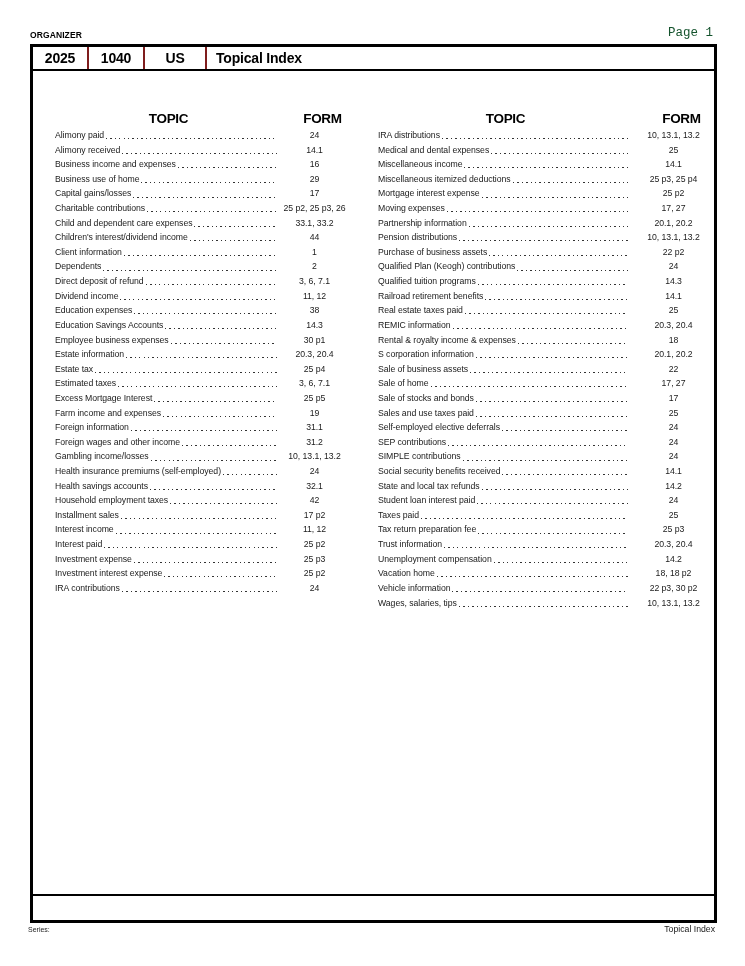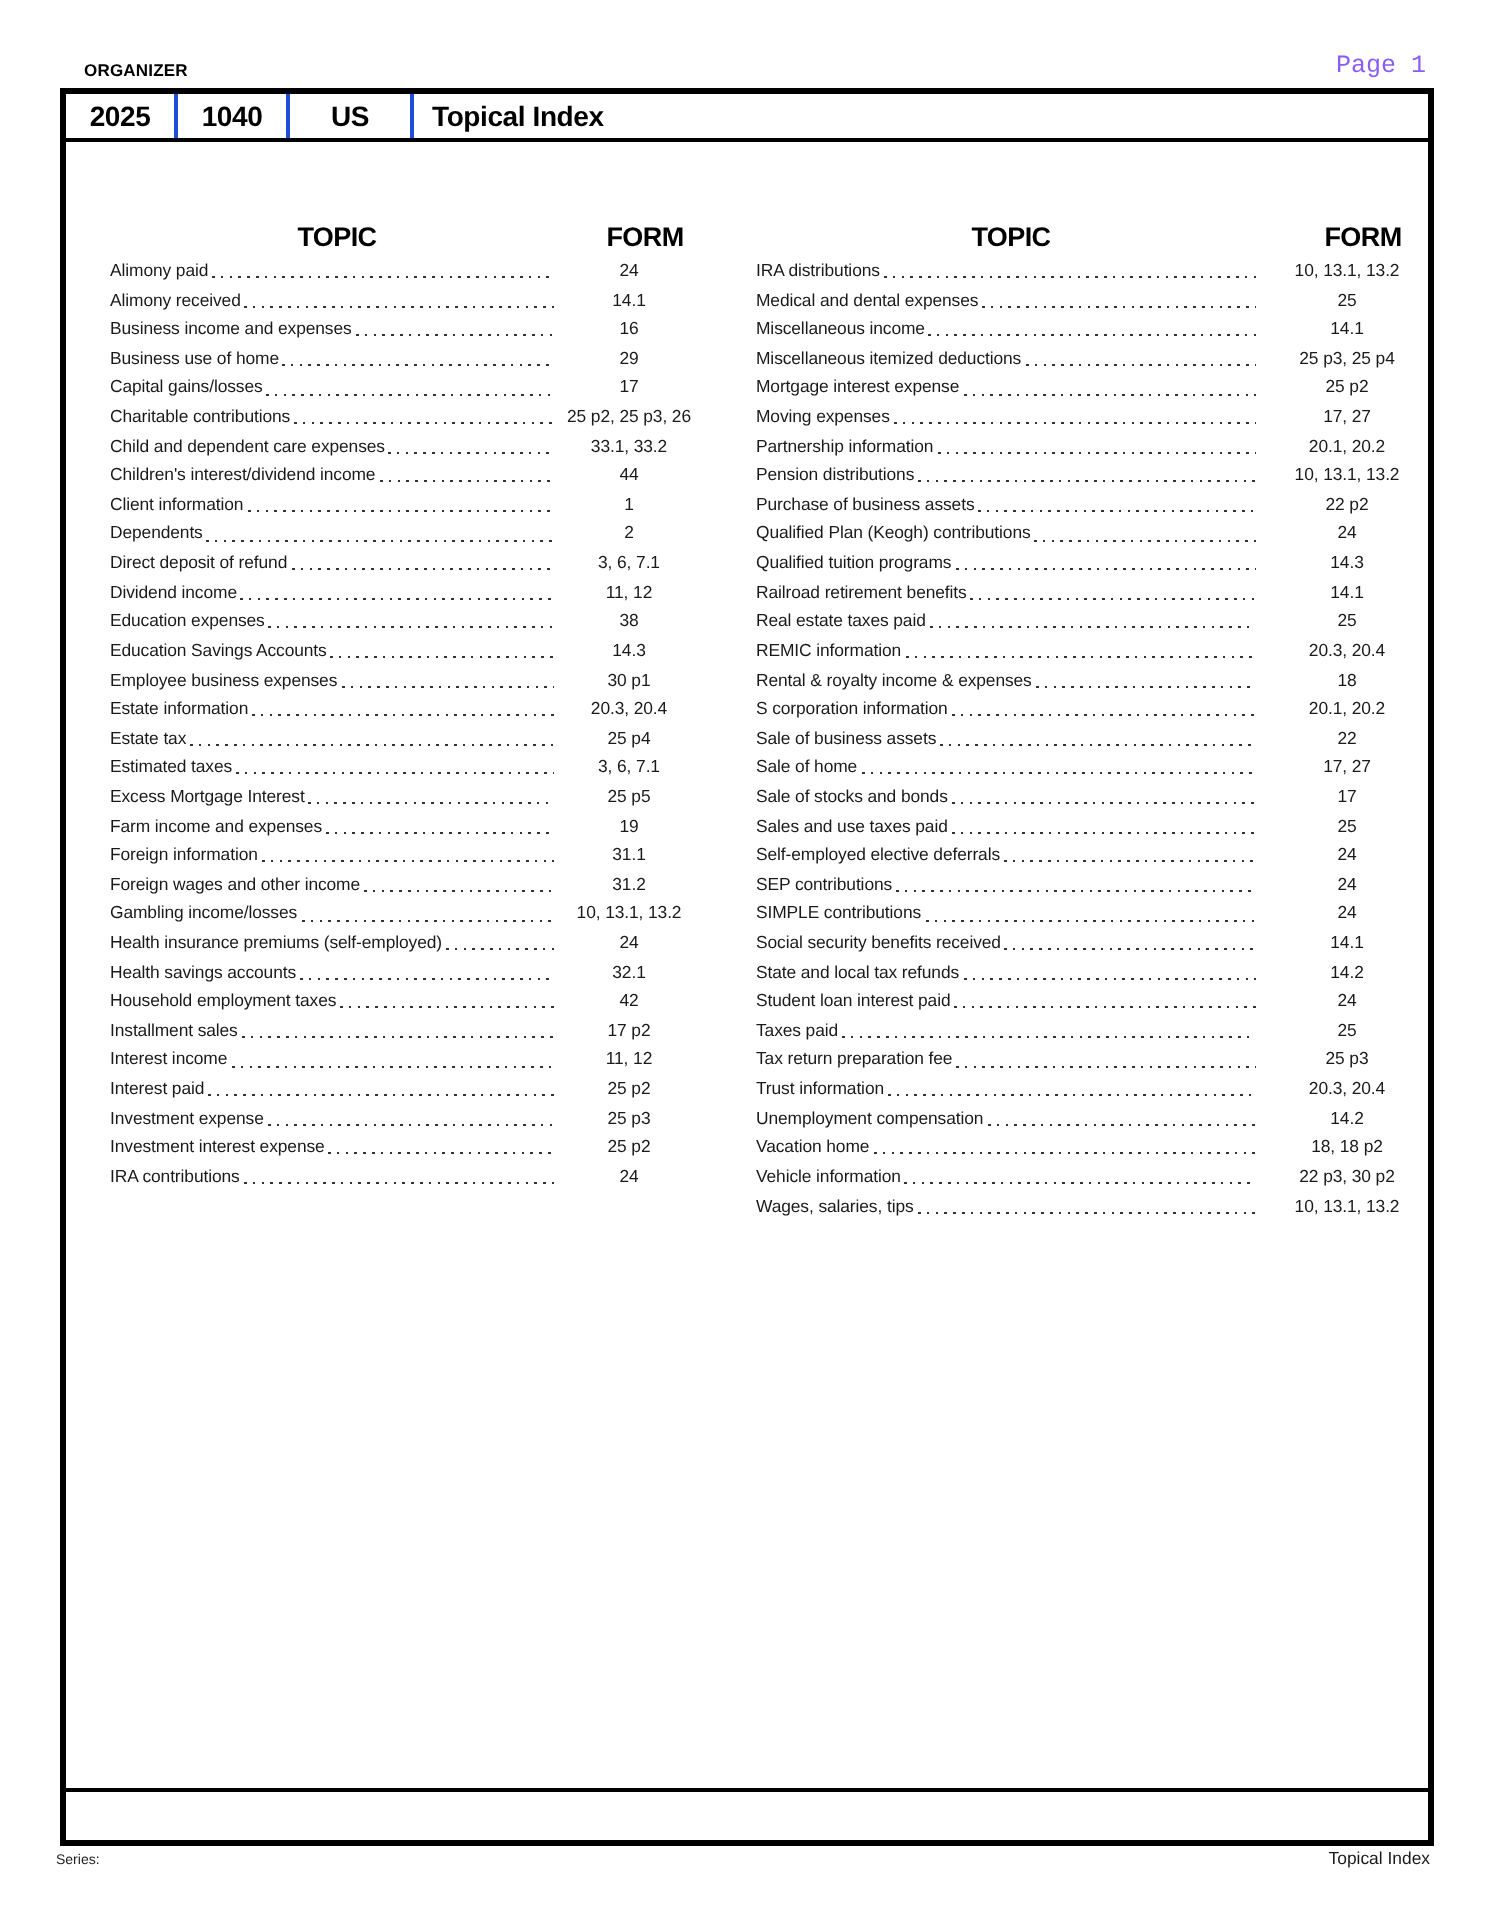--- a/index.html
+++ b/index.html
@@ -6,47 +6,47 @@
   html, body { background: #ffffff; }
   body {
     width: 745px; height: 966px;
     font-family: "Liberation Sans", sans-serif;
     color: #111; position: relative; overflow: hidden;
   }
   .page { position: absolute; inset: 0; background: #fff; }
 
   
   .top-row {
-    position: absolute; left: 42px; right: 29px; top: 26px;
+    position: absolute; left: 30px; right: 29px; top: 26px;
     display: flex; justify-content: space-between; align-items: flex-end;
   }
   .organizer-label {
     font-size: 8.5px; font-weight: 700; letter-spacing: 0.1px; color: #000;
   }
   .page-number {
     font-family: "Liberation Mono", monospace;
-    font-size: 12.5px; color: #8b5cf6; margin-right: 3px;
+    font-size: 12.5px; color: #14532d; margin-right: 3px;
   }
 
   
   .main-box {
     position: absolute; left: 30px; top: 44px;
     width: 687px; height: 879px;
     border: 3px solid #000;
   }
 
   
   .header-bar {
     display: flex; height: 24px;
     border-bottom: 2.5px solid #000;
   }
   .hcell {
     display: flex; align-items: center; justify-content: center;
     font-weight: 700; font-size: 14px; letter-spacing: -0.2px; color: #000;
-    border-right: 2px solid #1d4ed8;
+    border-right: 2px solid #7f1d1d;
   }
   .hcell.c-year    { width: 56px; }
   .hcell.c-form    { width: 56px; }
   .hcell.c-country { width: 62px; }
   .hcell.c-title   { flex: 1; justify-content: flex-start; padding-left: 9px; border-right: none; }
 
   
   .index-col { position: absolute; top: 64px; text-align: center; }
   .index-col.left  { left: 22px;  width: 292px; }
   .index-col.right { left: 345px; width: 336px; }

